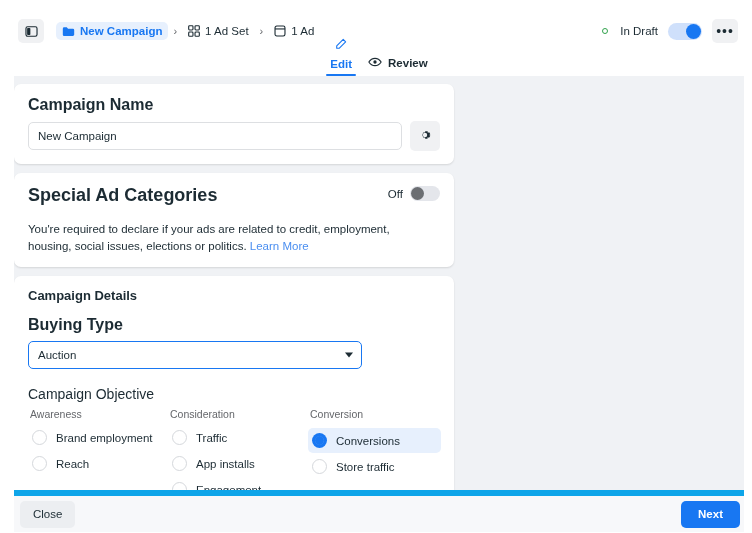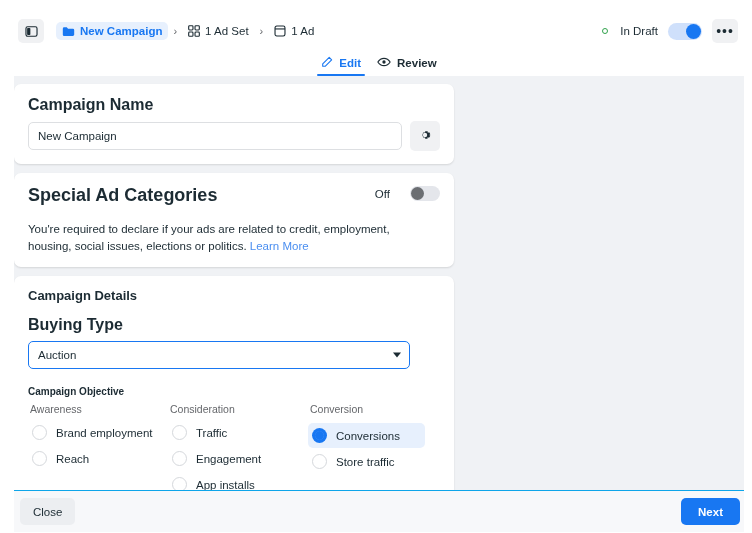--- a/index.html
+++ b/index.html
@@ -142,21 +142,21 @@
     display: flex;
     align-items: center;
     gap: 6px;
     font-size: 11.5px;
     color: #1c2b33;
     padding-bottom: 6px;
     position: relative;
     cursor: pointer;
     font-weight: bold;
   }
-  .tab.active { color: #1877f2; font-weight: bold; }
+  .tab.active { color: #1877f2; font-weight: bold; flex-direction: column; }
   .tab.active::after {
     content: "";
     position: absolute;
     left: -4px; right: -4px; bottom: 0;
     height: 2.5px;
     border-radius: 2px;
     background: #1877f2;
   }
 
   
@@ -221,21 +221,21 @@
     gap: 10px;
   }
   .sac-title {
     font-size: 18px;
     font-weight: bold;
     color: #1c2b33;
   }
   .sac-right {
     display: flex;
     align-items: center;
-    gap: 20px;
+    gap: 7px;
     flex: none;
     padding-top: 1px;
   }
   .sac-off {
     font-size: 11.5px;
     color: #1c2b33;
   }
   .toggle-off {
     width: 30px; height: 15px;
     border-radius: 8px;
@@ -262,21 +262,21 @@
   .link { color: #4a8ef0; cursor: pointer; }
 
   
   .section-title {
     font-size: 13px;
     font-weight: bold;
     color: #1c2b33;
     margin-bottom: 13px;
   }
 
-  .select-wrap { position: relative; width: 382px; }
+  .select-wrap { position: relative; width: 334px; }
   .select-box {
     width: 100%;
     height: 28px;
     border: 1.5px solid #1877f2;
     border-radius: 5px;
     padding: 0 26px 0 9px;
     font-size: 11.5px;
     color: #1c2b33;
     display: flex;
     align-items: center;
@@ -288,22 +288,22 @@
     right: 9px; top: 50%;
     transform: translateY(-50%);
     width: 0; height: 0;
     border-left: 4.5px solid transparent;
     border-right: 4.5px solid transparent;
     border-top: 5.5px solid #1c2b33;
     pointer-events: none;
   }
 
   .objective-title {
-    font-size: 10px;
-    font-weight: bold;
+    font-size: 14px;
+    font-weight: normal;
     color: #1c2b33;
     margin: 17px 0 0 0;
   }
 
   .cols {
     display: flex;
     margin-top: 6px;
   }
   .col { width: 140px; flex: none; }
   .col-head {
@@ -318,21 +318,21 @@
     align-items: center;
     gap: 9px;
     height: 25px;
     padding: 0 6px 0 4px;
     border-radius: 5px;
     font-size: 11.5px;
     color: #1c2b33;
     cursor: pointer;
     margin-bottom: 1px;
   }
-  .opt.selected { background: #e7f0fd; width: 117px; margin-top: 8px; }
+  .opt.selected { background: #e7f0fd; width: 133px; margin-top: 8px; }
 
   .radio {
     width: 15px; height: 15px;
     border-radius: 50%;
     border: 1.5px solid #d5d8dc;
     background: #fff;
     flex: none;
   }
   .radio.on {
     border: none;
@@ -346,21 +346,21 @@
     left: 3px; top: 3px;
     width: 9px; height: 9px;
     border-radius: 50%;
     background: #1877f2;
   }
 
   
   .footer {
     height: 42px;
     background: #f7f8fa;
-    border-top: 1px solid #0ea5e9;
+    border-top: 6px solid #0ea5e9;
     display: flex;
     align-items: center;
     justify-content: space-between;
     padding: 0 4px 0 6px;
     flex: none;
   }
   .btn {
     border: none;
     border-radius: 5px;
     font-size: 11.5px;
@@ -514,25 +514,25 @@
           </div>
 
           <div class="col">
             <div class="col-head">Consideration</div>
             <div class="opt">
               <span class="radio"></span>
               <span>Traffic</span>
             </div>
             <div class="opt">
               <span class="radio"></span>
+              <span>App installs</span>
+            </div>
+            <div class="opt">
+              <span class="radio"></span>
               <span>Engagement</span>
-            </div>
-            <div class="opt">
-              <span class="radio"></span>
-              <span>App installs</span>
             </div>
             <div class="opt">
               <span class="radio"></span>
               <span>Video views</span>
             </div>
 
           </div>
 
           <div class="col">
             <div class="col-head">Conversion</div>

